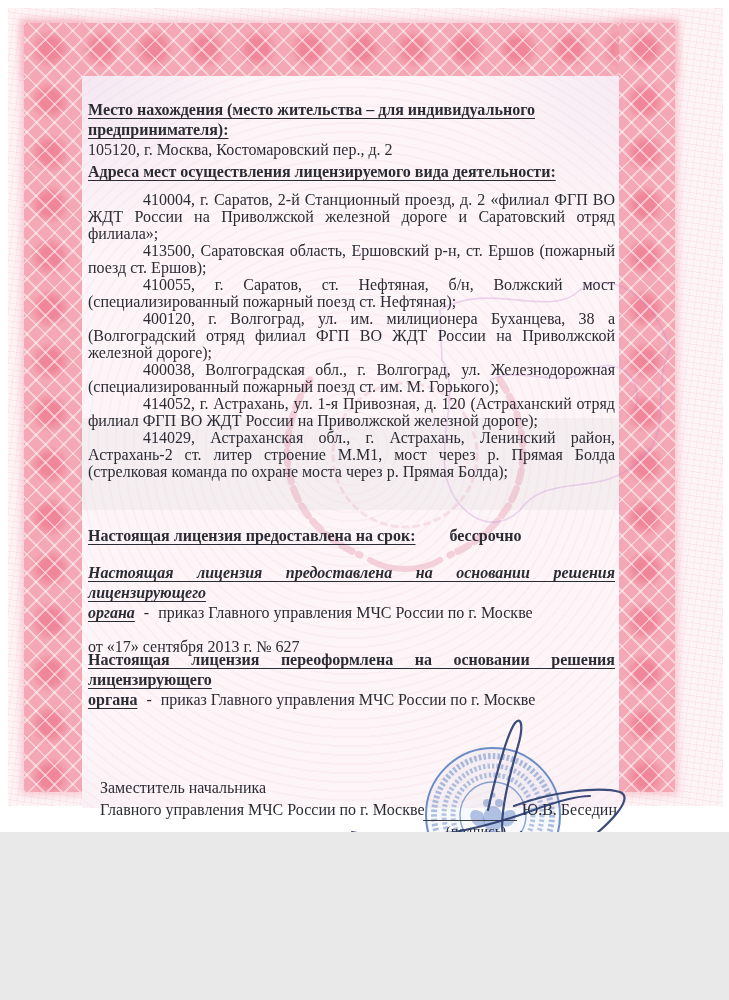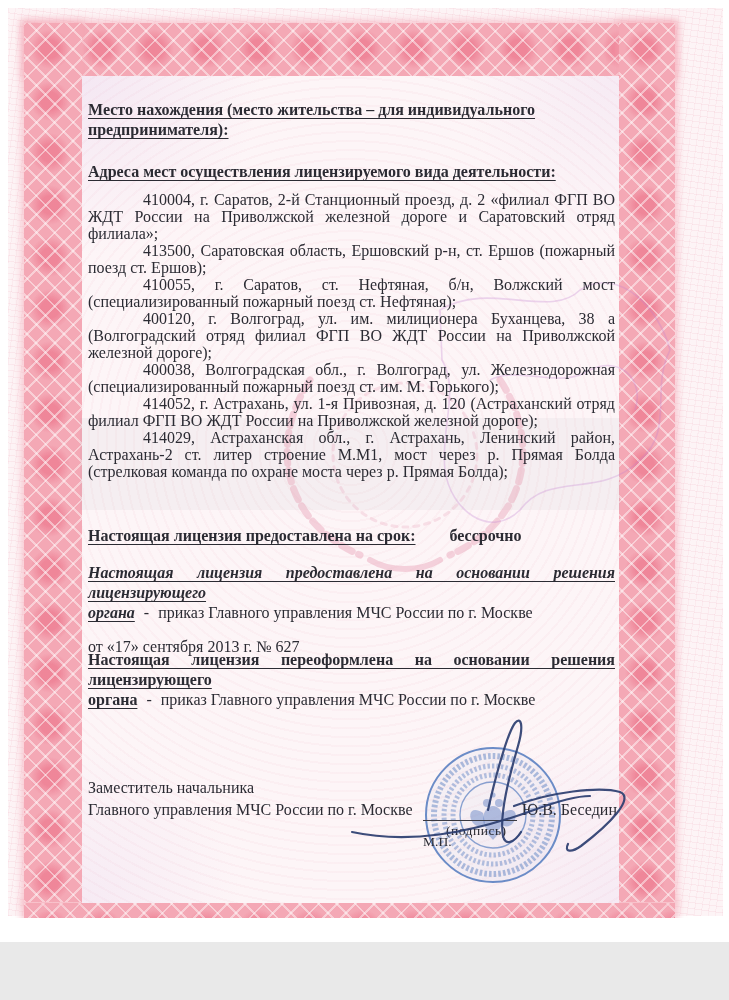--- a/index.html
+++ b/index.html
@@ -1,18 +1,18 @@
 <!DOCTYPE html>
 <html lang="ru"><head>
 <meta charset="utf-8">
 <style>
   html,body{margin:0;padding:0;}
   body{background:#e9e9e9;}
   .page{
-    position:relative;width:729px;height:942px;margin:0 auto;
+    position:relative;width:729px;height:832px;margin:0 auto;
     background:#ffffff;overflow:hidden;
     font-family:"Liberation Serif","DejaVu Serif",serif;
     color:#2b2b33;
   }
   
   .guilloche{
     position:absolute;left:8px;top:8px;right:6px;bottom:26px;
     background:
       repeating-linear-gradient(8deg,  rgba(238,168,185,.16) 0 1px, transparent 1px 6px),
       repeating-linear-gradient(98deg, rgba(238,168,185,.12) 0 1px, transparent 1px 7px),
@@ -52,21 +52,21 @@
   .b{font-weight:bold;}
   .u{text-decoration:underline;text-underline-offset:3px;}
   .i{font-style:italic;}
   .just-last{text-align:justify;text-align-last:justify;}
   .addr p{margin:0;text-indent:55px;text-align:justify;line-height:17px;font-family:Liberation Serif, serif;}
   .lead-dash{margin:0 9px;}
   .date-line{margin-top:14px;}
   .date-indent{padding-left:57px;}
 
   
-  .sig-label{position:absolute;left:88px;font-size:16px;}
+  .sig-label{position:absolute;left:100px;font-size:16px;}
   .sig-line{position:absolute;left:423px;top:820px;width:94px;border-bottom:1.3px solid #3a3a42;}
   .sig-caption{position:absolute;left:446px;top:823px;font-size:13.5px;letter-spacing:.5px;}
   .sig-name{position:absolute;left:503px;top:801px;width:114px;text-align:right;font-size:16px;}
   .sig-mp{position:absolute;left:423px;top:834px;font-size:13.5px;text-align:center;}
 
   .stamp{position:absolute;left:421px;top:743px;width:144px;height:144px;}
   .autograph{position:absolute;left:338px;top:712px;width:302px;height:162px;}
   .wm{position:absolute;pointer-events:none;}
 </style>
 </head>
@@ -94,20 +94,21 @@
 
   <svg class="wm" style="left:430px;top:270px" width="250" height="280" viewBox="0 0 250 280">
     <g fill="none" stroke="rgba(197,130,208,.30)" stroke-width="1.6">
       <path d="M10,40 C60,10 120,50 150,20 C190,-5 230,40 240,80 C220,120 245,160 210,190 C170,230 120,200 90,240 C60,270 20,240 15,200 C10,160 30,120 12,90 Z"></path>
       <path d="M60,110 C90,95 130,120 160,100 C190,85 215,110 205,140"></path>
     </g>
   </svg>
 
   <div class="content" style="top:100px">
     <div class="b u">Место нахождения (место жительства – для индивидуального предпринимателя):</div>
+    <div>105120, г. Москва, Костомаровский пер., д. 2</div>
   </div>
 
   <div class="content addr" style="top:162px">
     <div class="b u" style="margin-bottom:9px">Адреса мест осуществления лицензируемого вида деятельности:</div>
     <p>410004, г. Саратов, 2-й Станционный проезд, д. 2 «филиал ФГП ВО ЖДТ России на Приволжской железной дороге и Саратовский отряд филиала»;</p>
     <p>413500, Саратовская область, Ершовский р-н, ст. Ершов (пожарный поезд ст. Ершов);</p>
     <p>410055, г. Саратов, ст. Нефтяная, б/н, Волжский мост (специализированный пожарный поезд ст. Нефтяная);</p>
     <p>400120, г. Волгоград, ул. им. милиционера Буханцева, 38 а (Волгоградский отряд филиал ФГП ВО ЖДТ России на Приволжской железной дороге);</p>
     <p>400038, Волгоградская обл., г. Волгоград, ул. Железнодорожная (специализированный пожарный поезд ст. им. М. Горького);</p>
     <p>414052, г. Астрахань, ул. 1-я Привозная, д. 120 (Астраханский отряд филиал ФГП ВО ЖДТ России на Приволжской железной дороге);</p>

